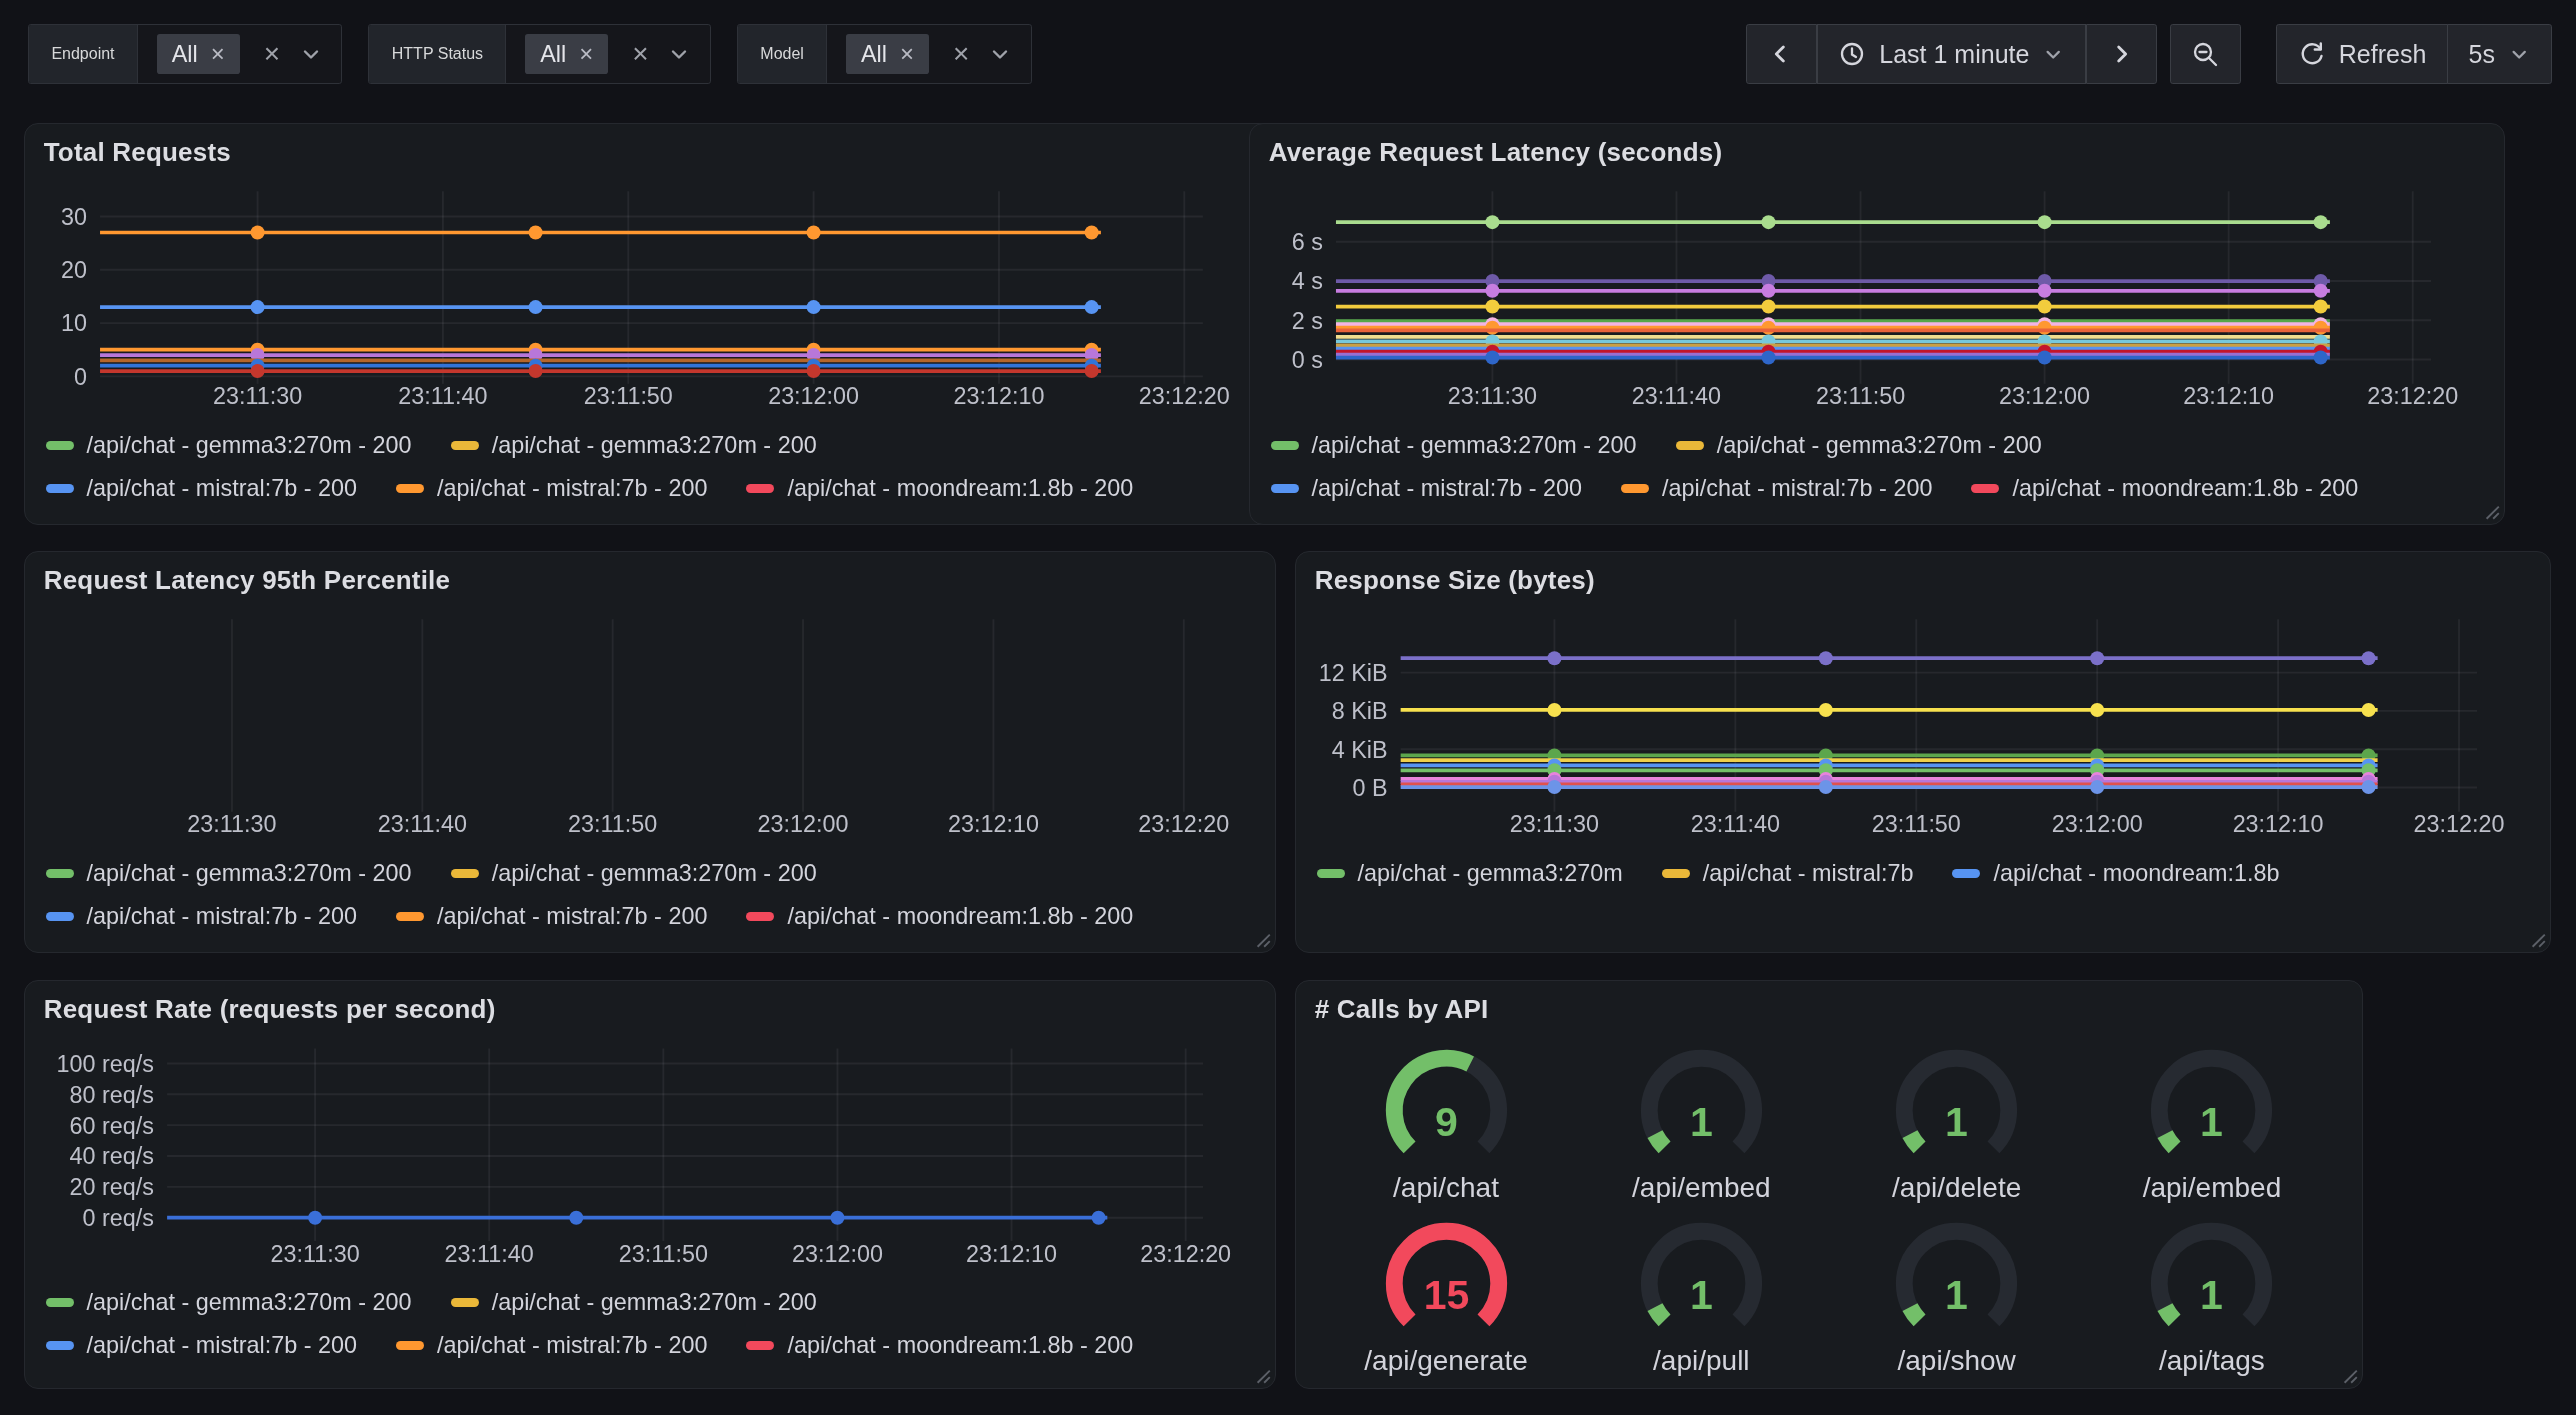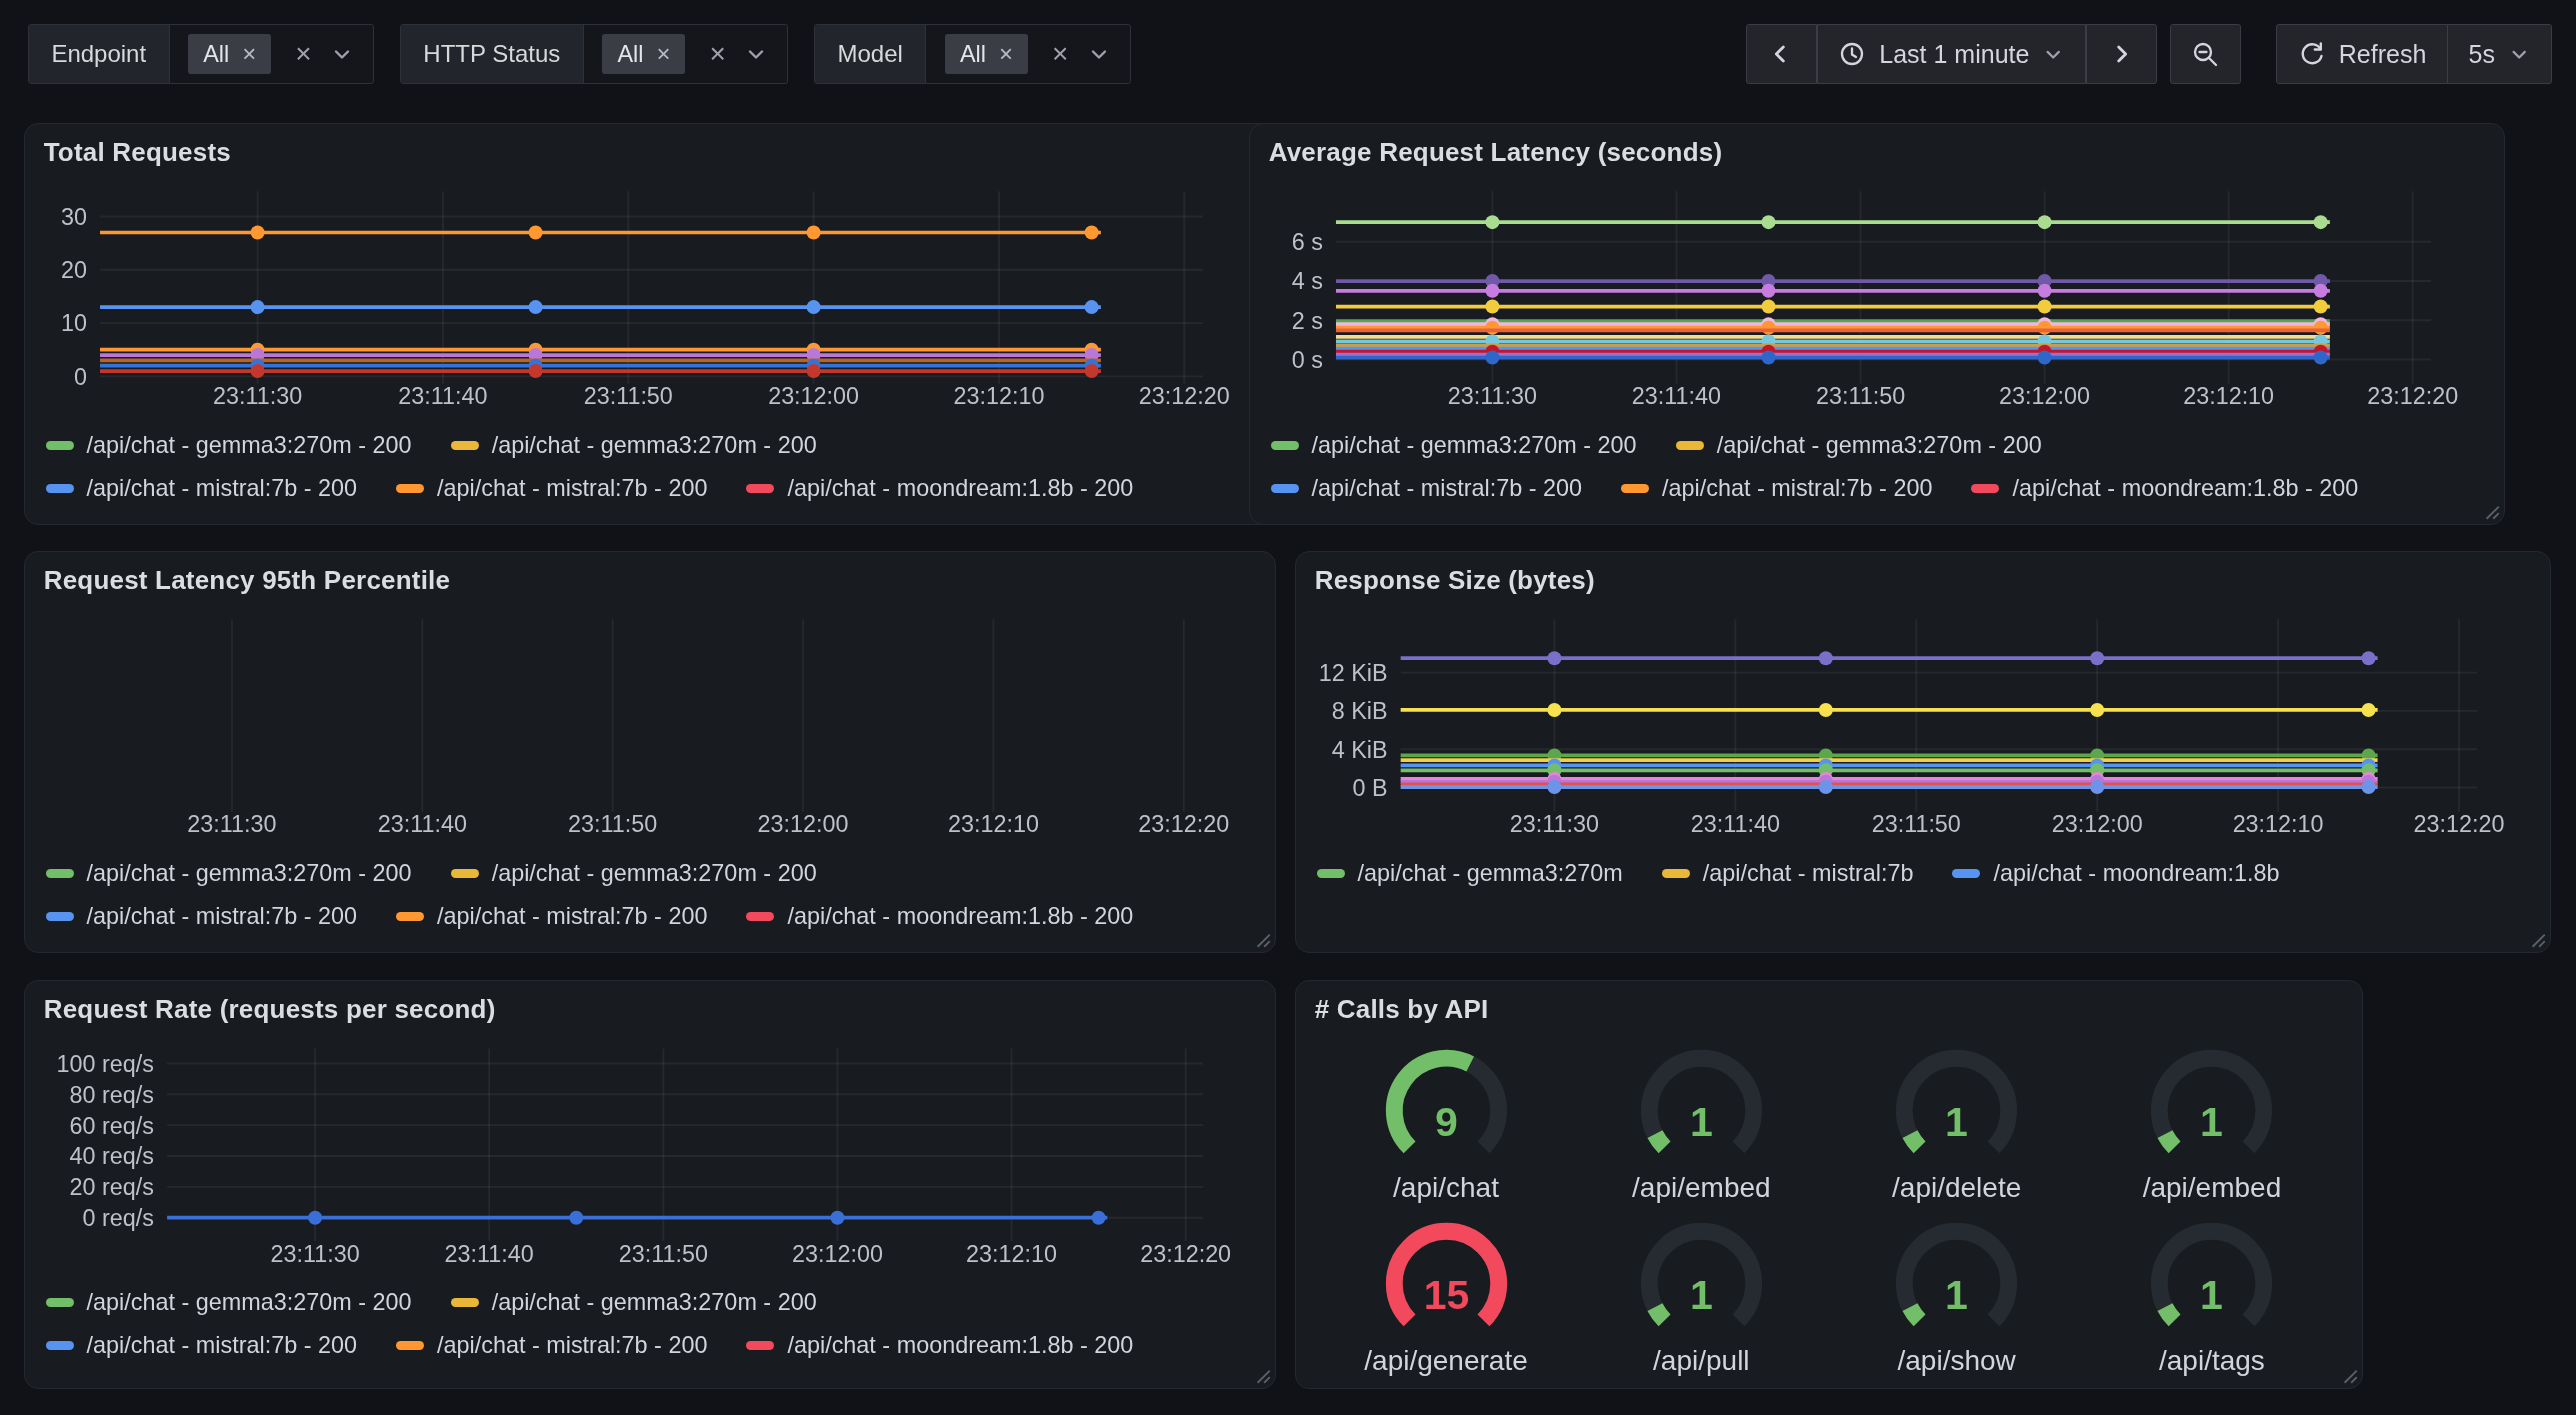--- a/index.html
+++ b/index.html
@@ -8,21 +8,21 @@
     width:2576px; height:1415px; position:relative; overflow:hidden;
     background:#111217; font-family:"Liberation Sans",sans-serif;
     -webkit-font-smoothing:antialiased;
   }
   
   .topbar { position:absolute; left:28px; right:24px; top:24px; height:60px;
     display:flex; justify-content:space-between; align-items:center; }
   .filters { display:flex; gap:26px; }
   .filter-group { display:flex; height:60px; border:0.9px solid #2e3138; border-radius:2.8px; background:#15161b; }
   .fg-label { display:flex; align-items:center; padding:0 22.4px; background:#22252b;
-    color:#d8d9da; font-size:24px; font-weight:500; border-right:0.9px solid #2e3138; border-radius:1.9px 0 0 1.9px; }
+    color:#d8d9da; font-size:16px; font-weight:500; border-right:0.9px solid #2e3138; border-radius:1.9px 0 0 1.9px; }
   .fg-value { display:flex; align-items:center; padding:0 18.7px; }
   .chip { display:inline-flex; align-items:center; gap:13px; background:#3a3d45; color:#e4e5ea;
     font-size:23.4px; padding:6.5px 15px; border-radius:2.8px; cursor:pointer; }
   .chip-x { color:#b9bbc4; font-size:24px; line-height:1; }
   .clear-x { color:#9fa2aa; font-size:28px; line-height:1; margin-left:24px; cursor:pointer; }
   .chev { color:#9fa2aa; margin-left:18.7px; display:flex; cursor:pointer; }
   .controls { display:flex; align-items:center; gap:13px; }
   .btn-group { display:flex; }
   .tbtn { display:inline-flex; align-items:center; gap:13px; height:60px; padding:0 20.6px;
     background:#23252b; border:0.9px solid #3a3d44; color:#d5d6dd; font-size:25px; font-weight:500;

